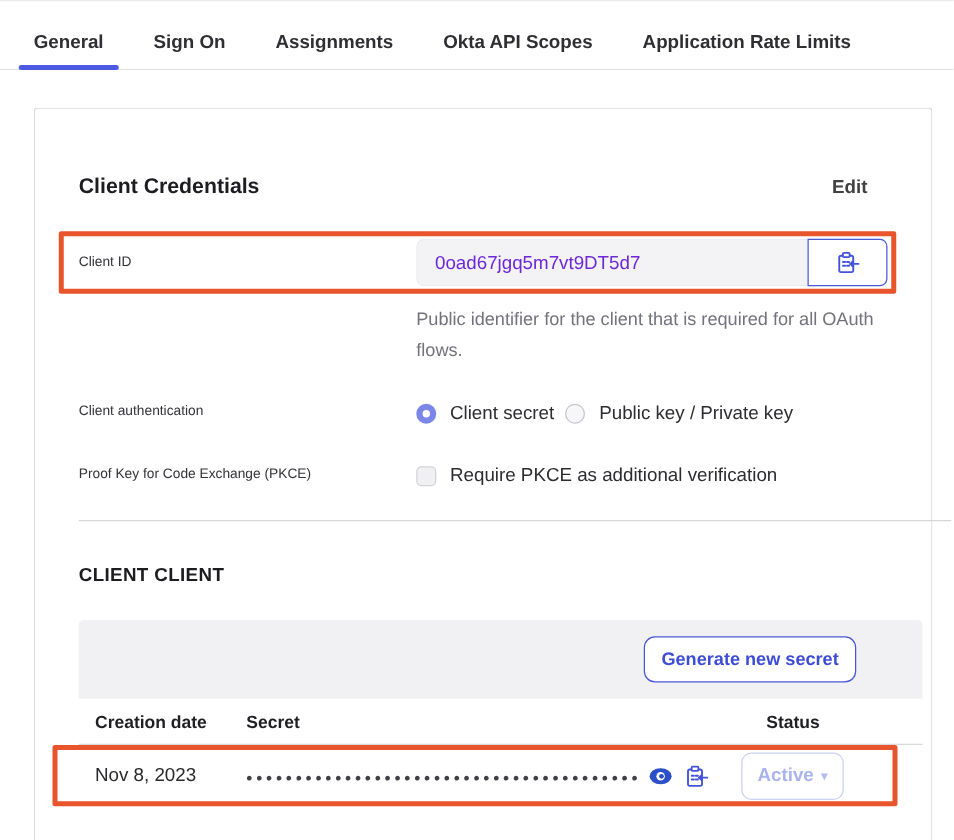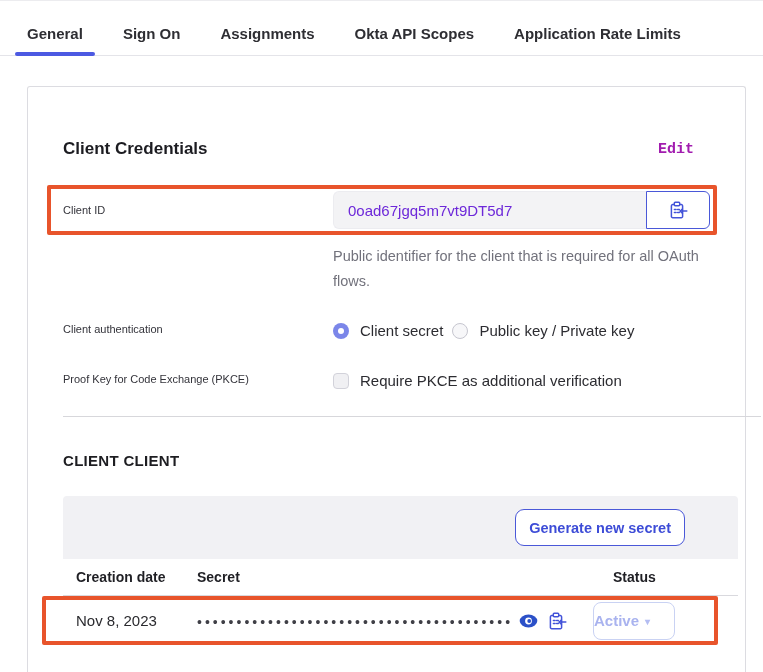--- a/index.html
+++ b/index.html
@@ -52,21 +52,21 @@
     padding:0 13px 0 35px;
   }
   .card-header {
     display:flex;
     justify-content:space-between;
     align-items:center;
     margin-top:52px;
     padding-right:38px;
   }
   .card-title { font-size:17px; font-weight:bold; color:#1c1c21; }
-  .edit-link { font-size:15px; font-weight:bold; color:#a21caf; cursor:pointer;font-family:Liberation Mono, monospace; }
+  .edit-link { font-size:15px; font-weight:bold; color:#404040; cursor:pointer; }
 
   
   .hl-box {
     border:4px solid #e8542b;
     border-radius:2px;
   }
 
   
   .client-id-box {
     margin-top:26px;
@@ -209,20 +209,21 @@
   }
   .cell-status { width:121px; display:flex; }
   .status-btn {
     width:82px;
     height:38px;
     background:#fff;
     border:1px solid #c9d2f3;
     border-radius:8px;
     display:flex;
     align-items:center;
+    justify-content:center;
     gap:6px;
     color:#a9b3ef;
     font-size:15px;
     font-weight:bold;
     cursor:pointer;
   }
   .status-btn .chev { font-size:10px; color:#b4bdf2; padding-top:1px; }
 </style>
 </head>
 <body>

